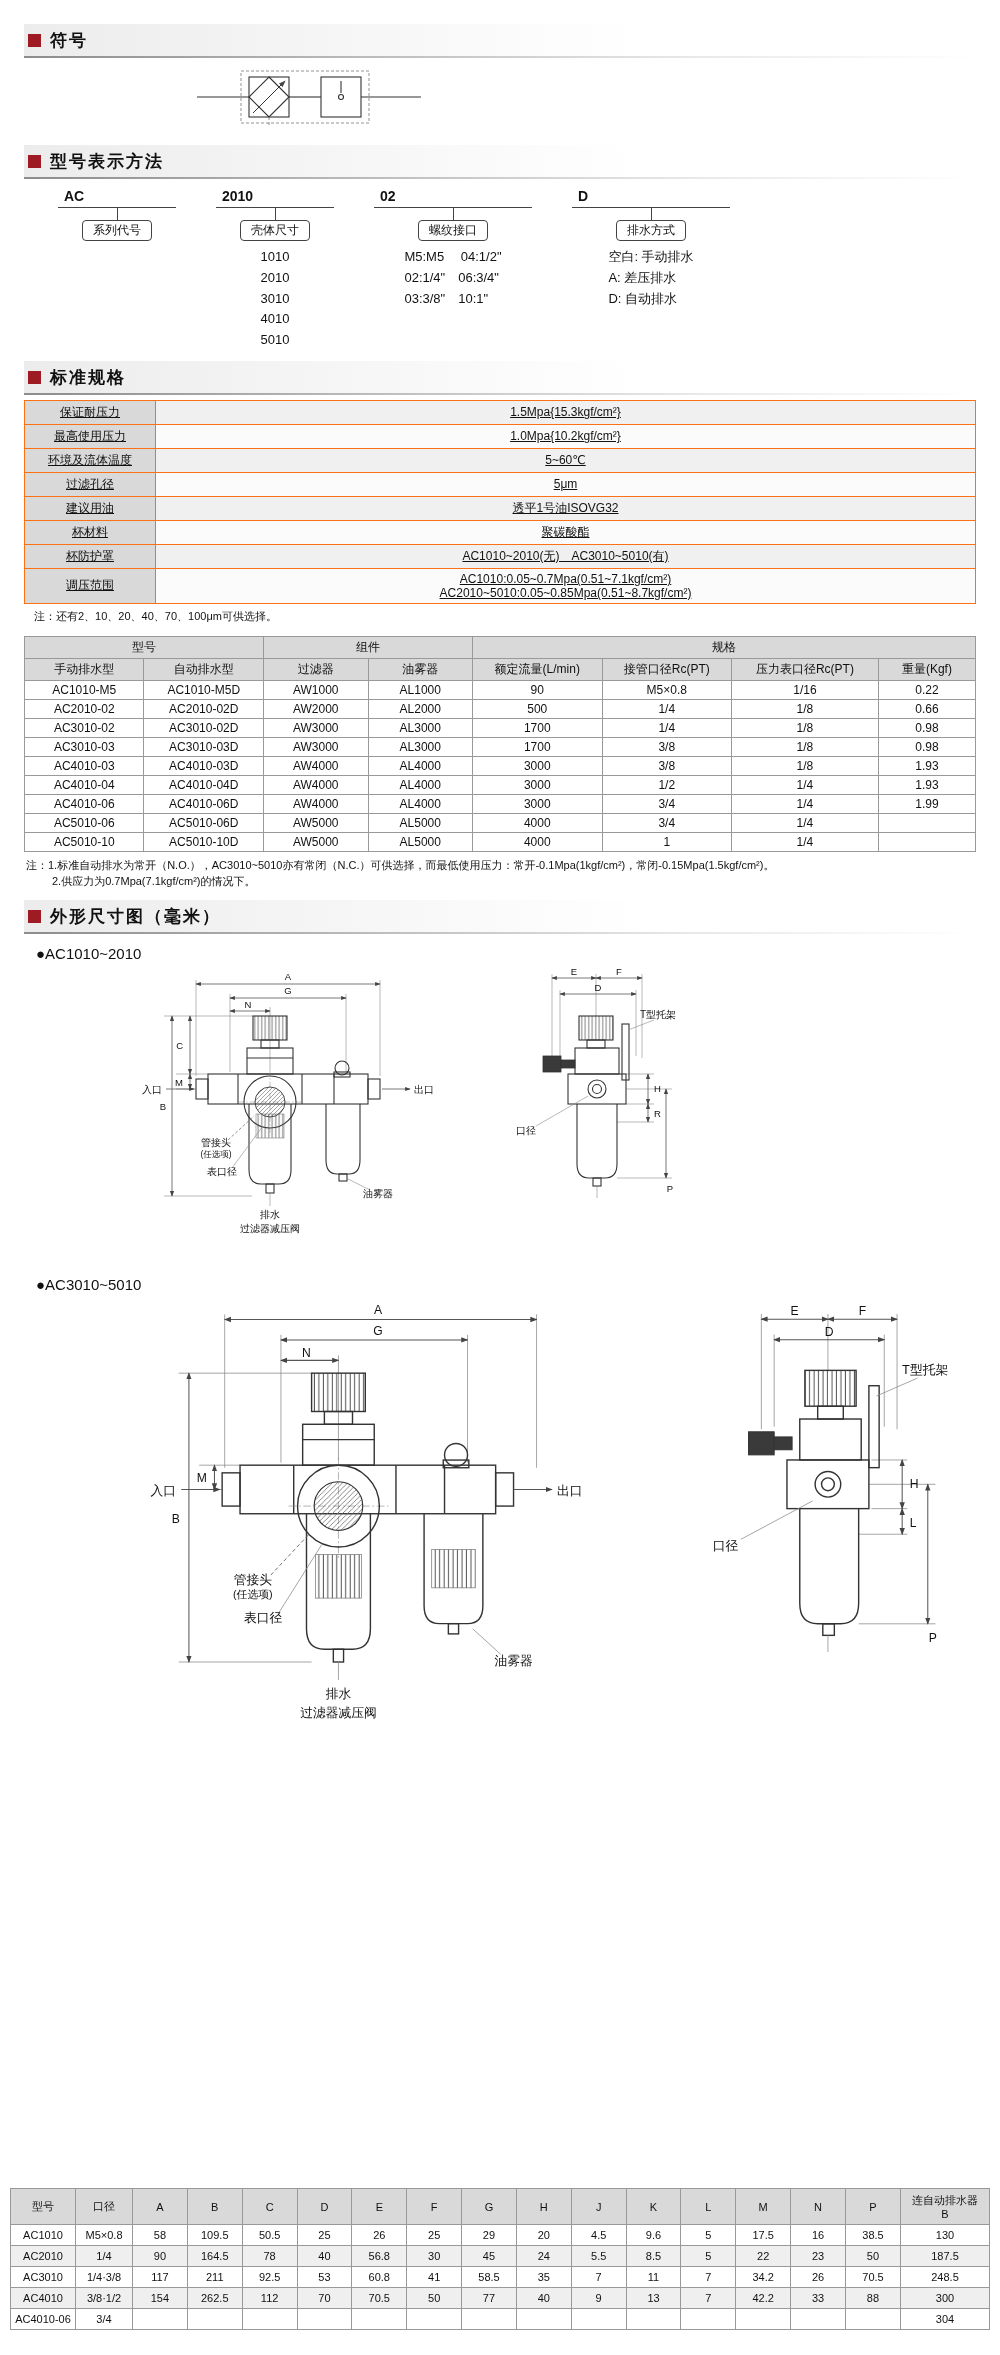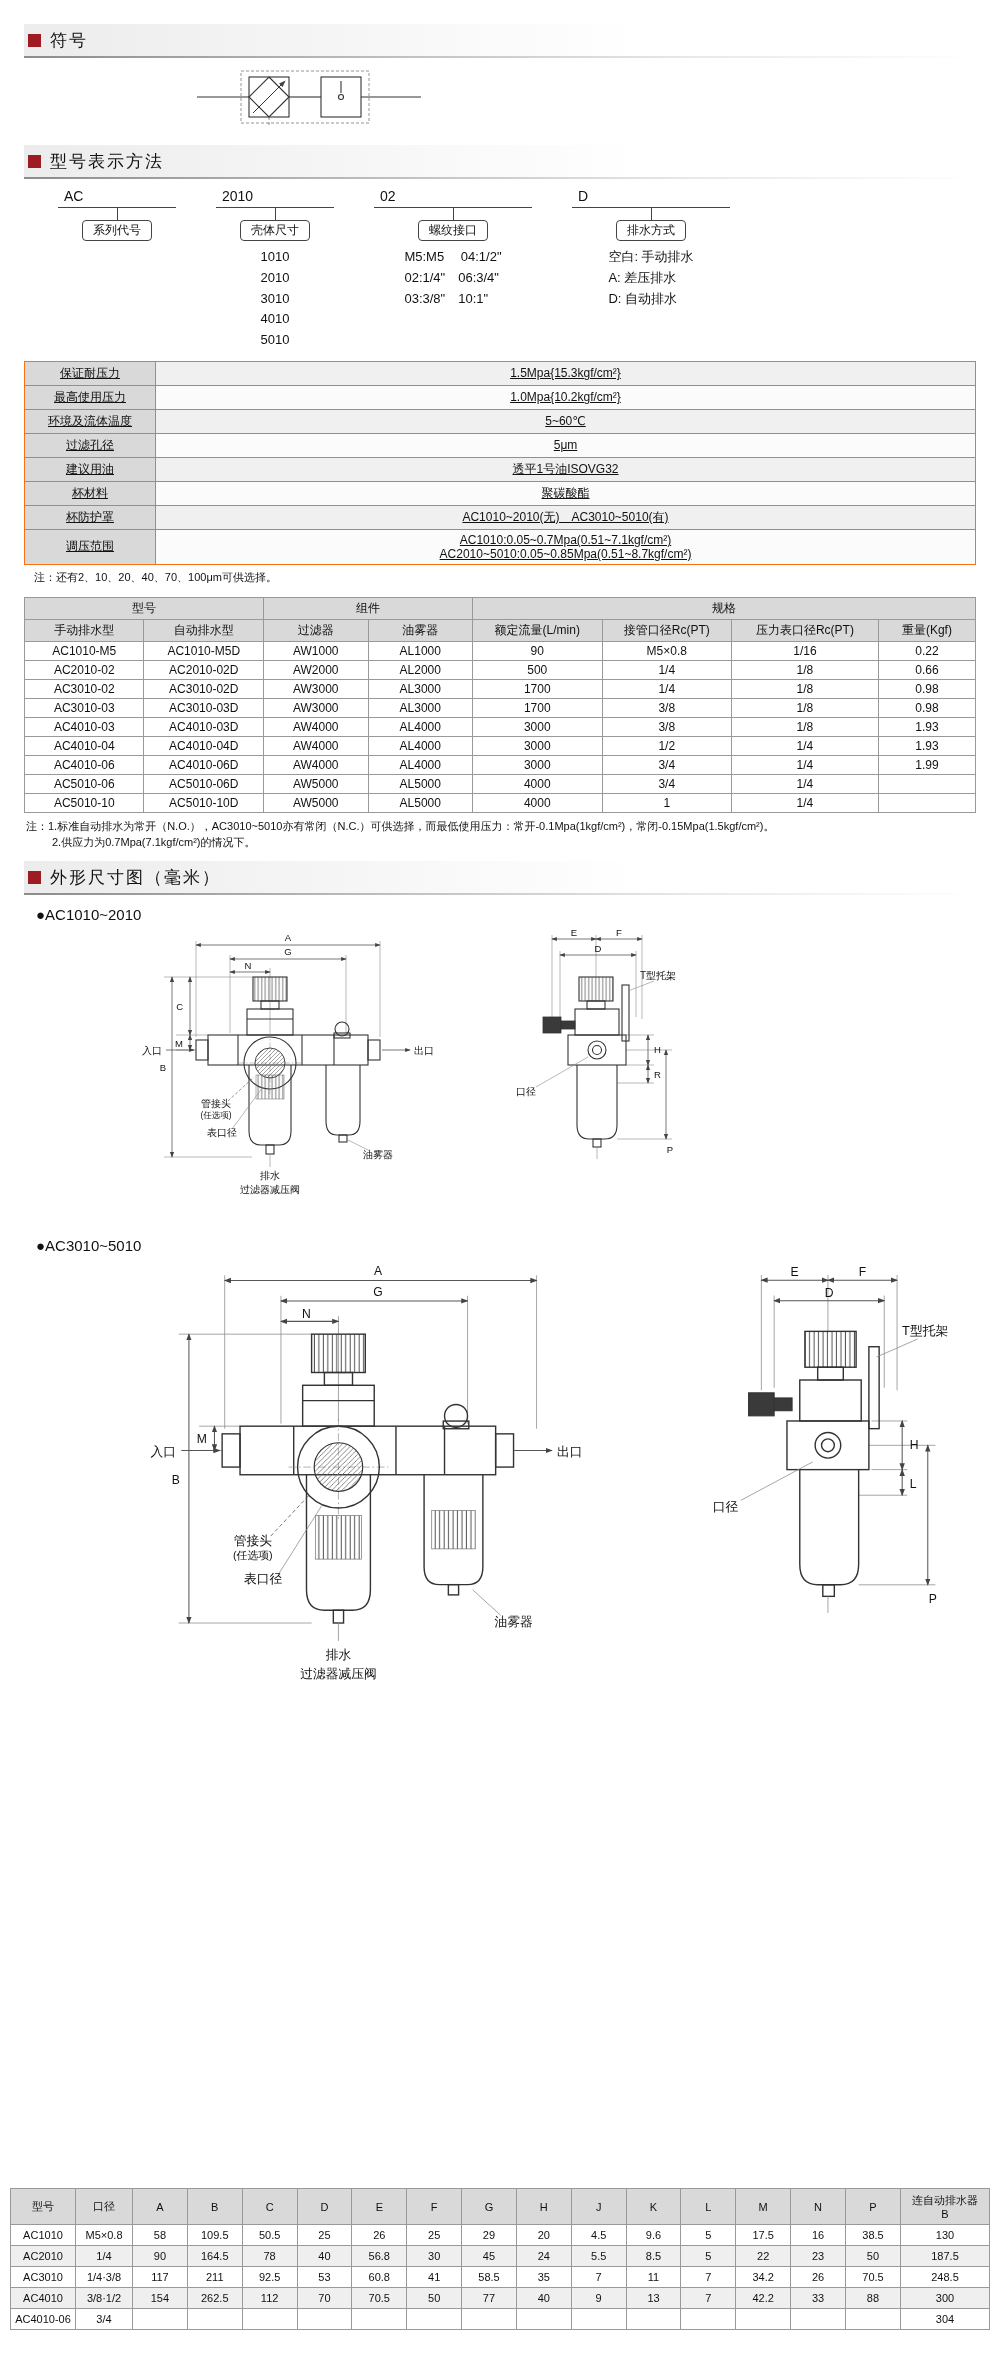--- a/index.html
+++ b/index.html
@@ -10,30 +10,30 @@
   }
   .page{padding:14px 24px 0 24px;position:relative;}
 
   
   .sec-hd{position:relative;display:flex;align-items:center;gap:9px;
     padding:5px 6px 5px 4px;margin:10px 0 6px 0;
     background:linear-gradient(to right,#ececec,#ffffff 65%);}
   .sec-hd::after{content:"";position:absolute;left:0;right:0;bottom:-1px;height:2px;
     background:linear-gradient(to right,#8c8c8c,#e8e8e8 70%,transparent);}
   .sq{width:13px;height:13px;background:#9e1b23;flex:0 0 auto;}
-  .sec-title{font-size:17px;font-weight:normal;letter-spacing:2px;text-align:right;}
+  .sec-title{font-size:17px;font-weight:bold;letter-spacing:2px;text-align:right;}
 
   
   .symbol-wrap{margin:2px 0 2px 165px;}
 
   
   .mc{display:flex;gap:40px;margin:10px 0 10px 34px;}
   .mc-col{display:flex;flex-direction:column;align-items:center;min-width:118px;}
   .mc-col.wide{min-width:158px;}
-  .mc-code{font-weight:normal;font-size:14px;align-self:stretch;text-align:left;
+  .mc-code{font-weight:bold;font-size:14px;align-self:stretch;text-align:left;
     border-bottom:1.5px solid #444;padding:0 4px 3px 6px;}
   .mc-tick{width:1px;height:12px;background:#444;}
   .mc-label{border:1px solid #444;border-radius:4px;padding:1px 10px;font-size:12px;white-space:nowrap;}
   .mc-opts{margin-top:6px;font-size:13px;line-height:1.6;text-align:left;white-space:pre;}
 
   
   table{border-collapse:collapse;}
   .spec{width:100%;table-layout:fixed;}
   .spec td{border:1px solid #f97316;padding:3px 6px;font-size:12px;text-align:center;white-space:pre-line;text-decoration:underline;}
   .spec td:first-child{width:118px;background:#d9d9d9;}
@@ -142,20 +142,24 @@
       <div class="mc-opts"><div class="opt">M5:M5　 04:1/2"</div><div class="opt">02:1/4"　06:3/4"</div><div class="opt">03:3/8"　10:1"</div></div>
     </div>
     <div class="mc-col wide">
       <div class="mc-code">D</div>
       <div class="mc-tick"></div>
       <div class="mc-label">排水方式</div>
       <div class="mc-opts"><div class="opt">空白: 手动排水</div><div class="opt">A: 差压排水</div><div class="opt">D: 自动排水</div></div>
     </div>
   </div>
 
+  <div class="sec-hd">
+    <span class="sq"></span>
+    <span class="sec-title">标准规格</span>
+  </div>
 
   <table class="spec">
     <tbody>
         <tr>
           <td>保证耐压力</td>
           <td>1.5Mpa{15.3kgf/cm²}</td>
         </tr>
         <tr>
           <td>最高使用压力</td>
           <td>1.0Mpa{10.2kgf/cm²}</td>

